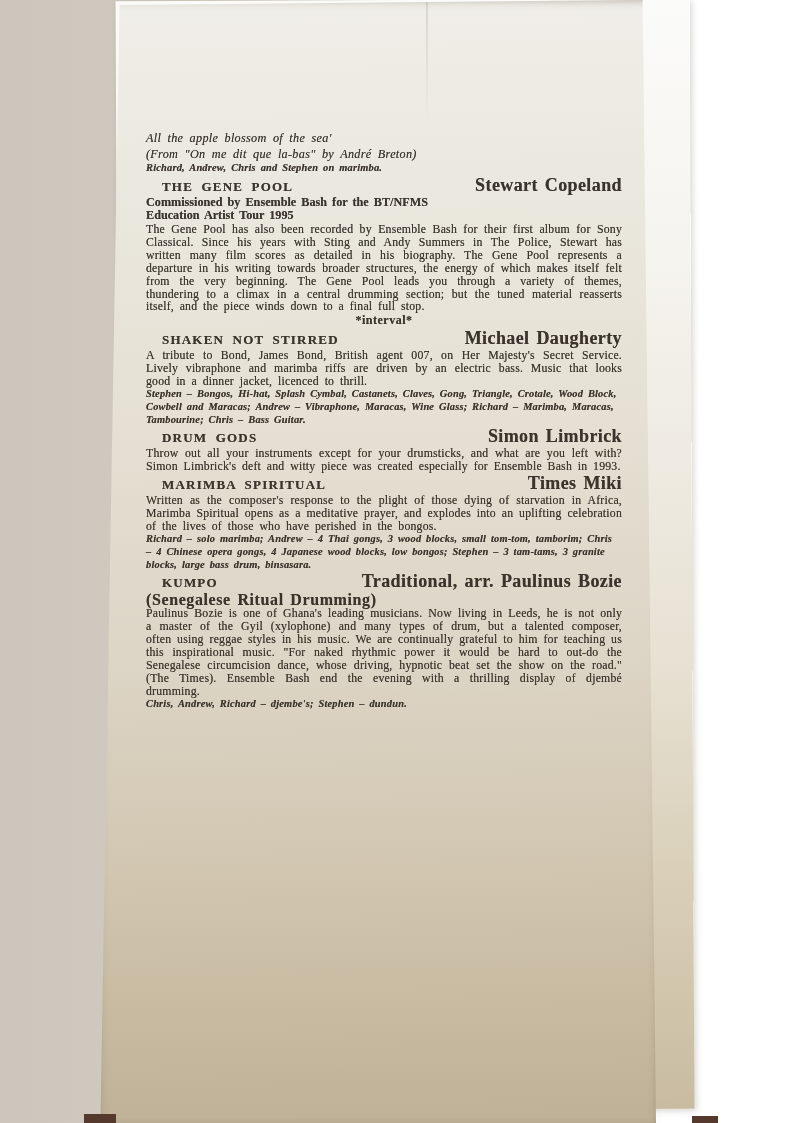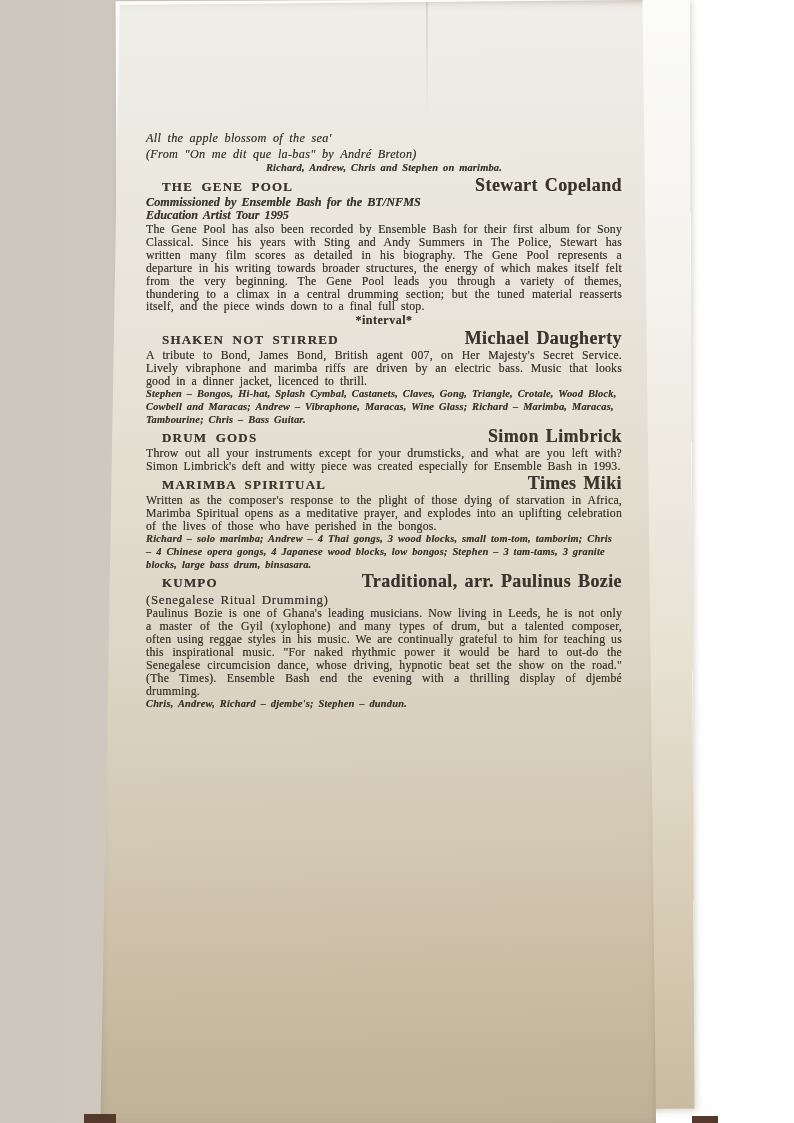--- a/index.html
+++ b/index.html
@@ -87,47 +87,46 @@
     margin-left: 16px;
   }
   .composer {
     font-weight: bold;
     font-size: 18px;
     letter-spacing: 0.4px;
     word-spacing: 2px;
   }
   .piece-subtitle-italic {
     font-weight: bold;
-    font-style: italic;
     font-size: 12.2px;
     line-height: 13.6px;
     word-spacing: 2px;
   }
   .piece-subtitle-plain {
-    font-weight: normal;
-    font-size: 13px;
+    font-weight: bold;
+    font-size: 16px;
     line-height: 15px;
     letter-spacing: 0.6px;
     word-spacing: 2px;
   }
   .para {
     font-size: 11.8px;
     line-height: 12.9px;
     letter-spacing: 0.2px;
     word-spacing: 2.6px;
     text-align: justify;
   }
   .interval {
     text-align: center;
     font-weight: bold;
     font-size: 12px;
     letter-spacing: 0.5px;
   }
   
-  .m-note      { margin-top: 20px; text-align: center; }
+  .m-note      { margin-top: 20px; }
   .m-title1    { margin-top: 16px; }
   .m-desc1     { margin-top: 13px; }
   .m-instr1    { margin-top: 17px; }
   .m-interval  { margin-top: 7px;  }
   .m-title2    { margin-top: 15px; }
   .m-desc2     { margin-top: 15px; }
   .m-instr2    { margin-top: 17px; }
   .m-title3    { margin-top: 27px; }
   .m-desc3     { margin-top: 17px; }
   .m-title4    { margin-top: 17px; }

